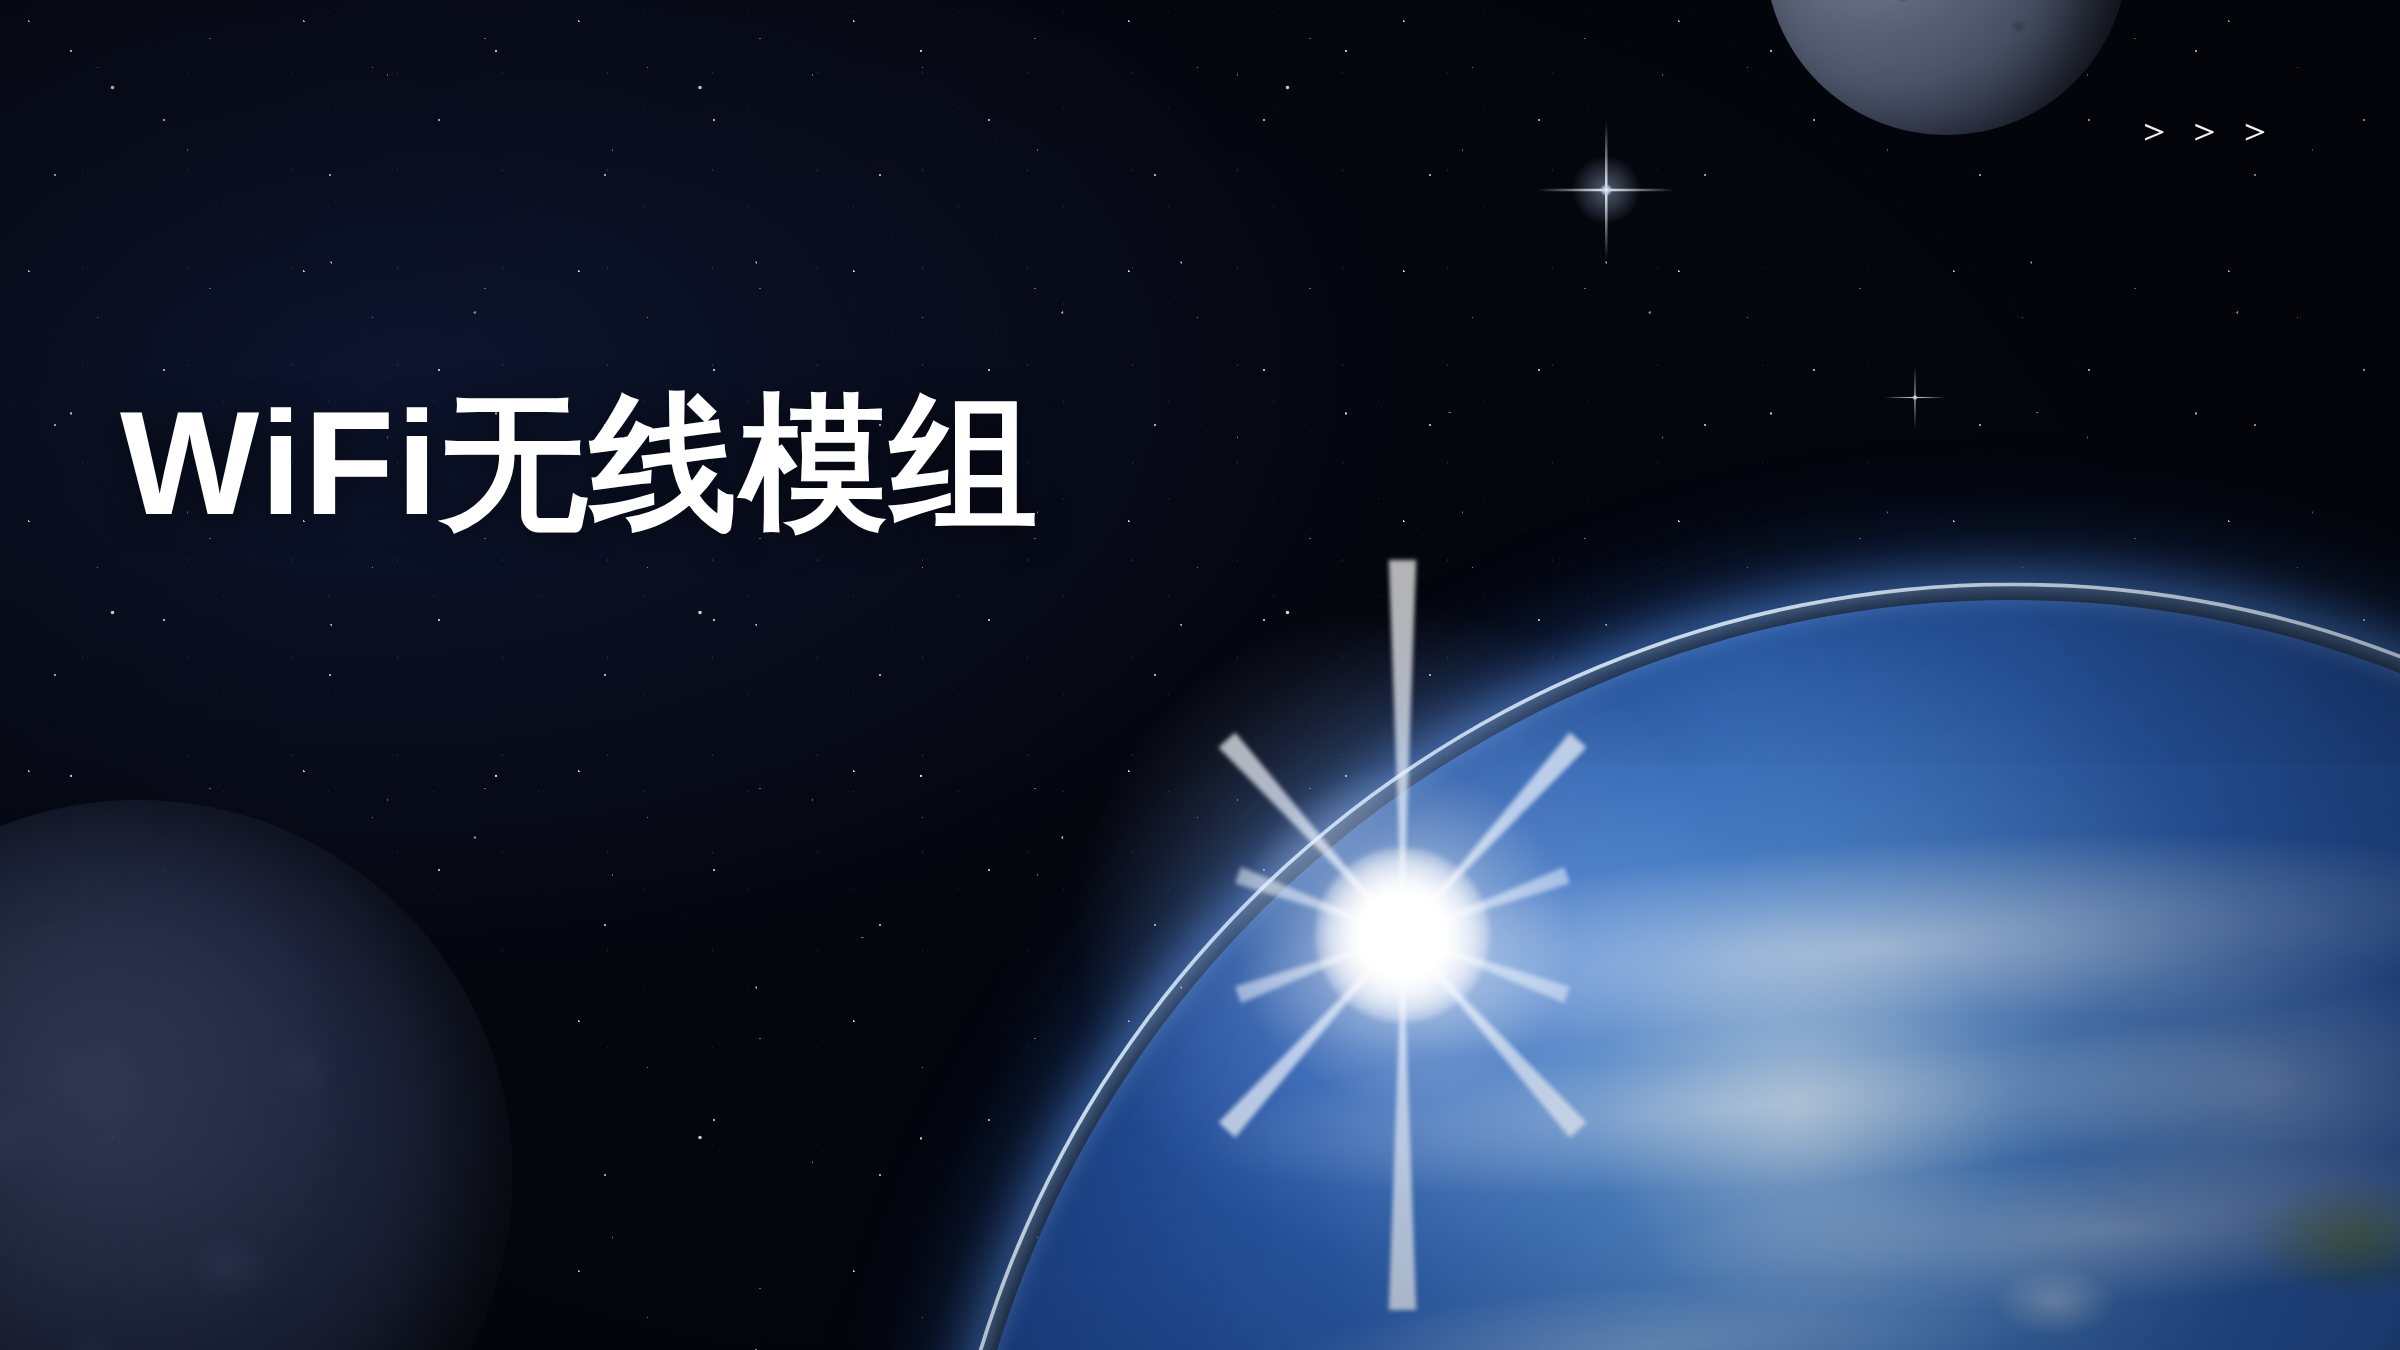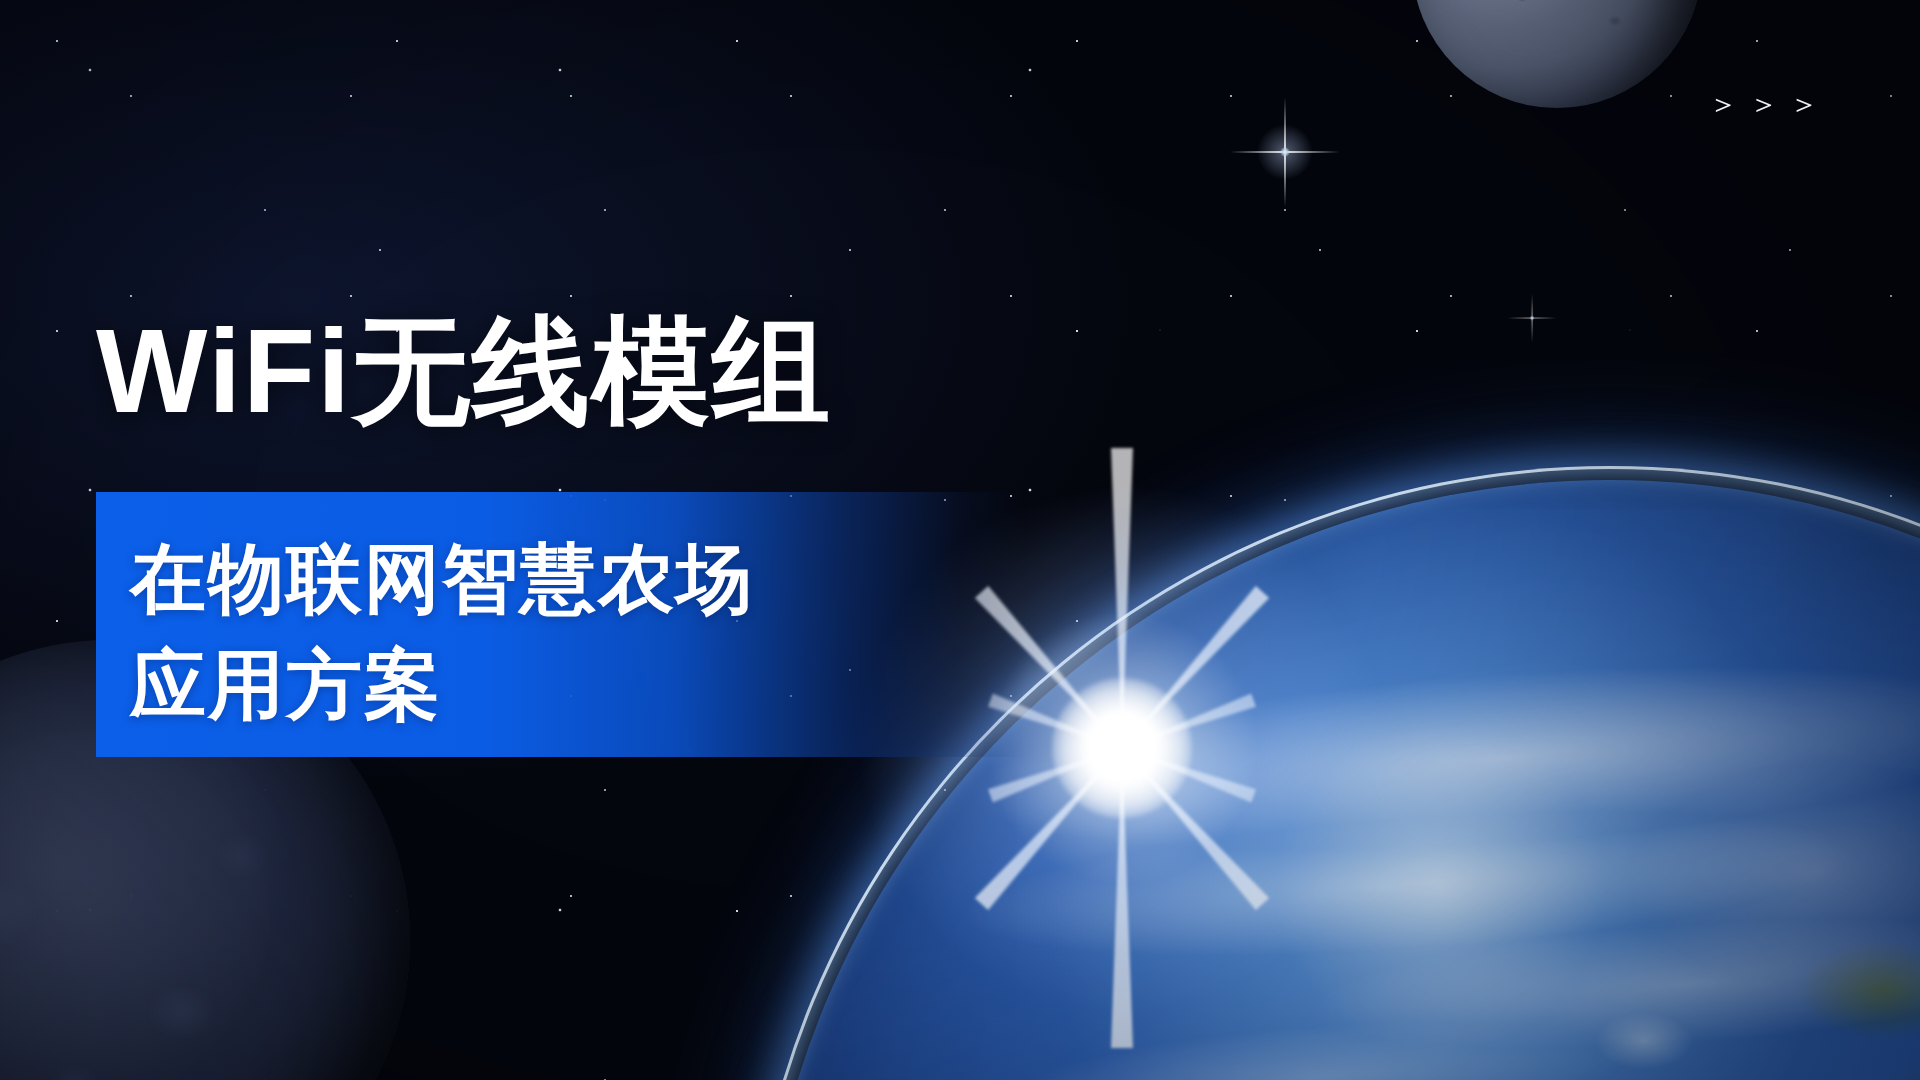--- a/index.html
+++ b/index.html
@@ -317,18 +317,14 @@
   </div>
 
   <div class="vignette"></div>
 
   <div class="brand">
     <span class="chev">＞ ＞ ＞</span>
   </div>
 
   <div class="headline">WiFi无线模组</div>
 
-  <div class="subtitle-box">
-    <div class="subtitle-line">在物联网智慧农场</div>
-    <div class="subtitle-line">应用方案</div>
-  </div>
 
 </div>
 
 </body></html>

